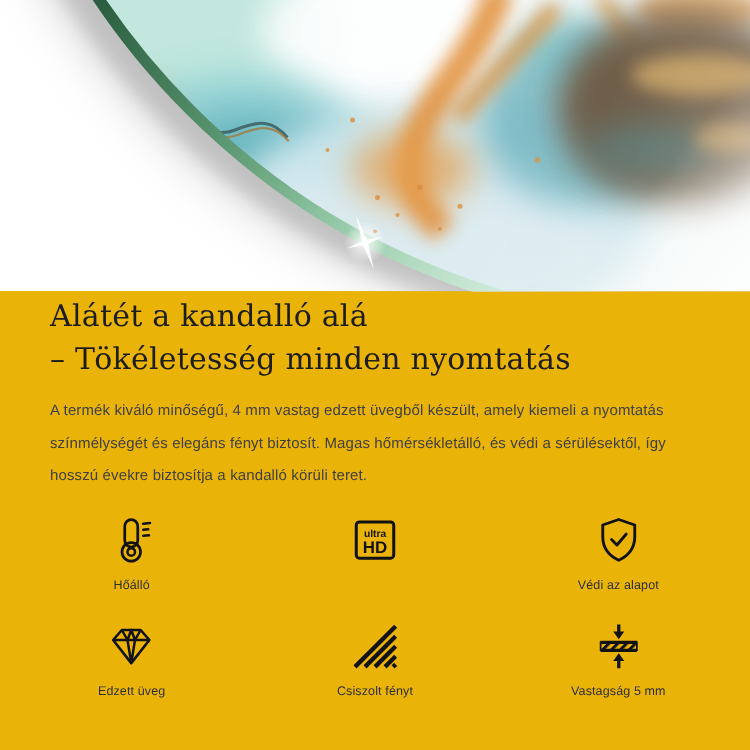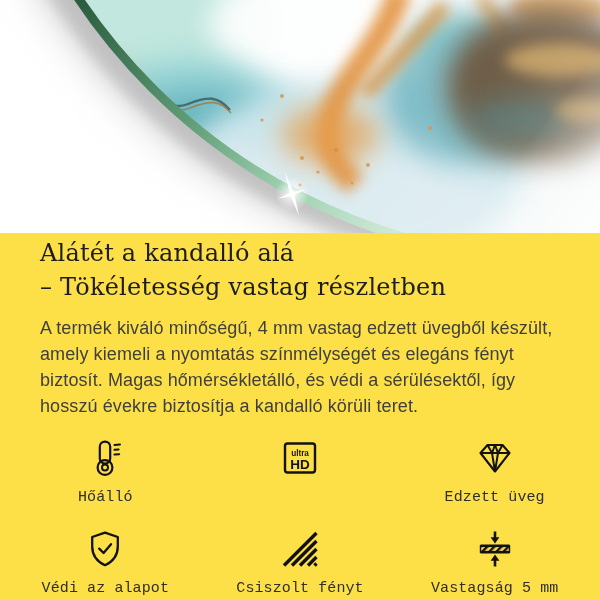--- a/index.html
+++ b/index.html
@@ -3,50 +3,50 @@
 <meta charset="utf-8">
 <style>
   * { box-sizing: border-box; }
   html, body { margin: 0; padding: 0; }
   body {
     width: 600px; height: 600px;
     background: #ffffff;
     font-family: "Liberation Sans", sans-serif;
     overflow: hidden;
   }
-  .page { position: relative; width: 600px; height: 600px; background: #fde047; }
+  .page { position: relative; width: 600px; height: 600px; background: #eab308; }
 
   
   .hero { width: 600px; height: 233px; overflow: hidden; position: relative; }
   .hero svg { display: block; }
 
   
   .content { padding: 0 40px; }
   .title {
     font-family: "DejaVu Serif", "Liberation Serif", serif;
     font-size: 24px; font-weight: 400;
     color: #1d1d1d; line-height: 34px;
     margin: 3px 0 0 0; letter-spacing: 0.2px;
   }
   .desc {
-    font-size: 18px; color: #3f3f3f;
+    font-size: 12px; color: #3f3f3f;
     line-height: 26px; margin: 11px 0 0 0;
     max-width: 525px; letter-spacing: 0.1px;
   }
 
   
   .features {
     margin: 16px -32px 0 -32px;
     display: grid;
     grid-template-columns: repeat(3, 1fr);
     row-gap: 20px;
   }
   .feature { display: flex; flex-direction: column; align-items: center; }
   .icon-wrap { height: 46px; display: flex; align-items: center; justify-content: flex-end; }
-  .f-label { margin-top: 8px; font-size: 15px; color: #2e2e2e; letter-spacing: 0.1px; font-family: Liberation Mono, monospace; }
+  .f-label { margin-top: 8px; font-size: 10px; color: #2e2e2e; letter-spacing: 0.1px; }
   .ic { stroke: #121212; fill: none; }
 </style>
 </head>
 <body>
 
 <div class="page">
 
   <div class="hero">
     <svg width="600" height="233" viewBox="0 0 600 233">
       <defs>
@@ -133,21 +133,21 @@
         <circle cx="0" cy="0" r="2.2" fill="#ffffff"></circle>
       </g>
 
       <rect x="0" y="0" width="600" height="233" fill="url(#fadeBR)"></rect>
     </svg>
   </div>
 
   <div class="content">
     <h1 class="title">
       <span>Alátét a kandalló alá</span><br>
-      <span>– Tökéletesség vastag részletben</span>
+      <span>– Tökéletesség minden nyomtatás</span>
     </h1>
 
     <p class="desc">A termék kiváló minőségű, 4 mm vastag edzett üvegből készült, amely kiemeli a nyomtatás színmélységét és elegáns fényt biztosít. Magas hőmérsékletálló, és védi a sérülésektől, így hosszú évekre biztosítja a kandalló körüli teret.</p>
 
     <div class="features">
 
       <div class="feature">
         <div class="icon-wrap">
           <svg width="40" height="40" viewBox="0 0 40 40">
             <rect class="ic" x="14.8" y="3.6" width="10.4" height="22" rx="5.2" stroke-width="2.2"></rect>
@@ -169,37 +169,37 @@
             <rect class="ic" x="5" y="5.5" width="30" height="29" rx="2.5" stroke-width="2.4"></rect>
             <text x="20" y="17.5" font-size="8.2" font-weight="bold" fill="#121212" text-anchor="middle" font-family="Liberation Sans, sans-serif">ultra</text>
             <text x="20" y="30.5" font-size="13.5" font-weight="bold" fill="#121212" text-anchor="middle" font-family="Liberation Sans, sans-serif">HD</text>
           </svg>
         </div>
       </div>
 
       <div class="feature">
         <div class="icon-wrap">
           <svg width="40" height="40" viewBox="0 0 40 40">
+            <path class="ic" d="M20 3.6 L32.8 8 L32.8 17.2 C32.8 26.6 27.4 32.8 20 36.2 C12.6 32.8 7.2 26.6 7.2 17.2 L7.2 8 Z" stroke-width="2.3" stroke-linejoin="round"></path>
+            <polyline class="ic" points="14.2,19.6 18.6,24 26,15.2" stroke-width="2.3" stroke-linecap="round" stroke-linejoin="round"></polyline>
+          </svg>
+        </div>
+        <span class="f-label">Védi az alapot</span>
+      </div>
+
+      <div class="feature">
+        <div class="icon-wrap">
+          <svg width="40" height="40" viewBox="0 0 40 40">
             <path class="ic" d="M5.5 15 L12.5 7 L27.5 7 L34.5 15 L20 33.5 Z" stroke-width="2.1" stroke-linejoin="round"></path>
             <line class="ic" x1="5.5" y1="15" x2="34.5" y2="15" stroke-width="2"></line>
             <polyline class="ic" points="12.5,7 17,15 20,7 23,15 27.5,7" stroke-width="2" stroke-linejoin="round"></polyline>
             <path class="ic" d="M17 15 L20 33.5 M23 15 L20 33.5" stroke-width="2"></path>
           </svg>
         </div>
         <span class="f-label">Edzett üveg</span>
-      </div>
-
-      <div class="feature">
-        <div class="icon-wrap">
-          <svg width="40" height="40" viewBox="0 0 40 40">
-            <path class="ic" d="M20 3.6 L32.8 8 L32.8 17.2 C32.8 26.6 27.4 32.8 20 36.2 C12.6 32.8 7.2 26.6 7.2 17.2 L7.2 8 Z" stroke-width="2.3" stroke-linejoin="round"></path>
-            <polyline class="ic" points="14.2,19.6 18.6,24 26,15.2" stroke-width="2.3" stroke-linecap="round" stroke-linejoin="round"></polyline>
-          </svg>
-        </div>
-        <span class="f-label">Védi az alapot</span>
       </div>
 
       <div class="feature">
         <div class="icon-wrap">
           <svg width="40" height="40" viewBox="0 0 40 40">
             <g stroke="#121212" stroke-width="3.4">
               <line x1="4" y1="36.5" x2="36.5" y2="4"></line>
               <line x1="12" y1="36.5" x2="36.5" y2="12"></line>
               <line x1="20" y1="36.5" x2="36.5" y2="20"></line>
               <line x1="28" y1="36.5" x2="36.5" y2="28"></line>

